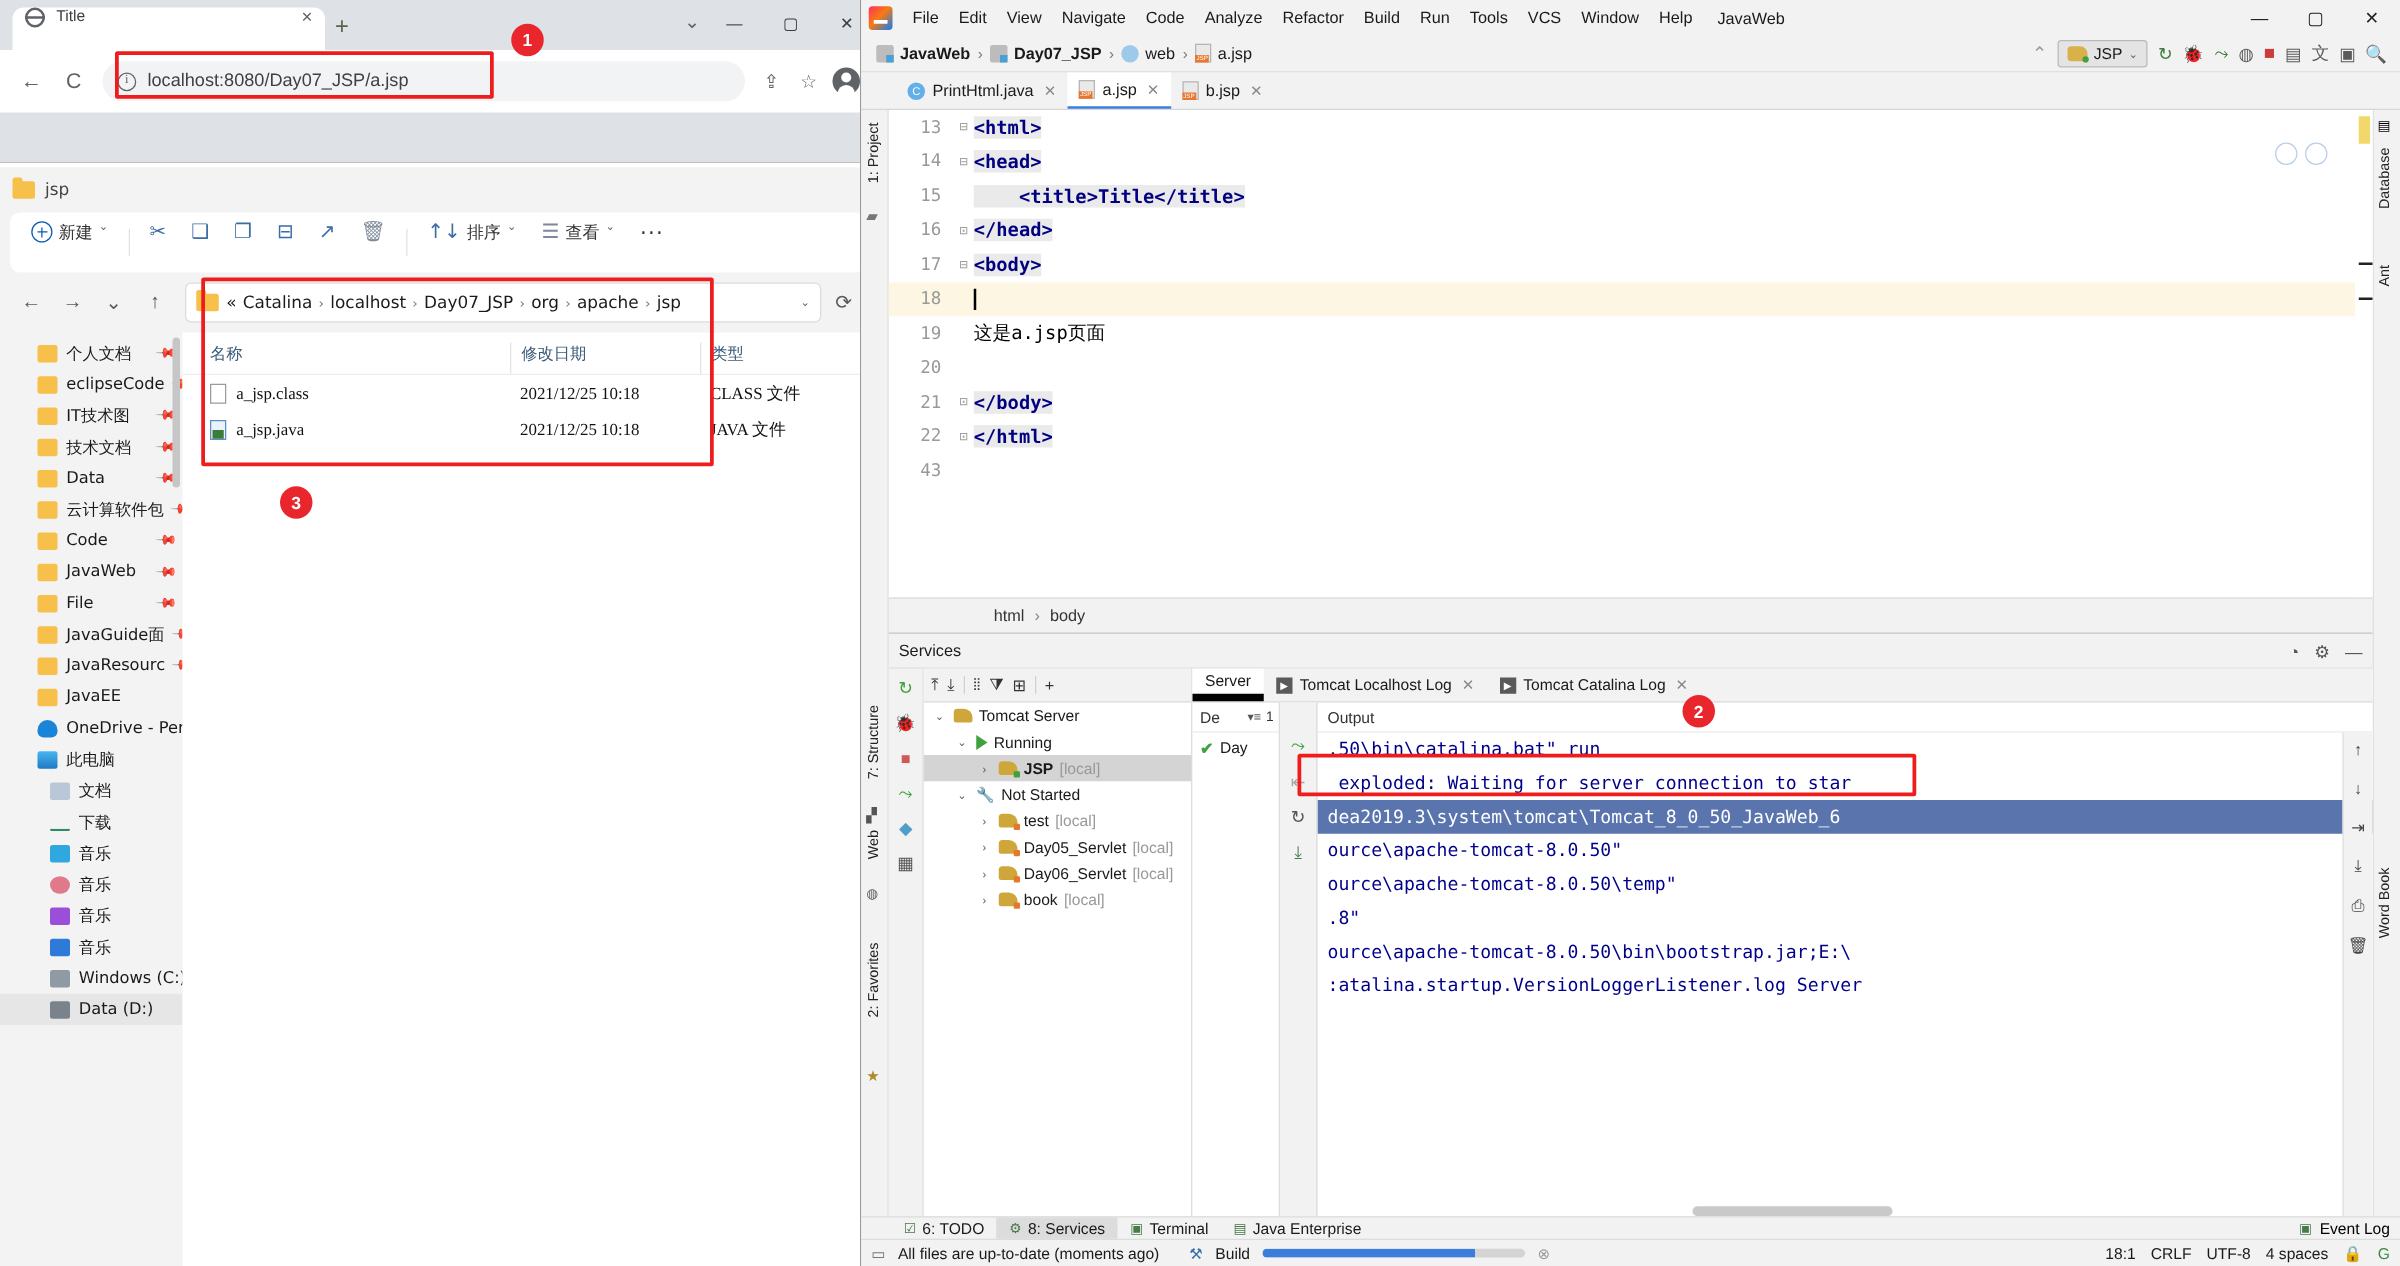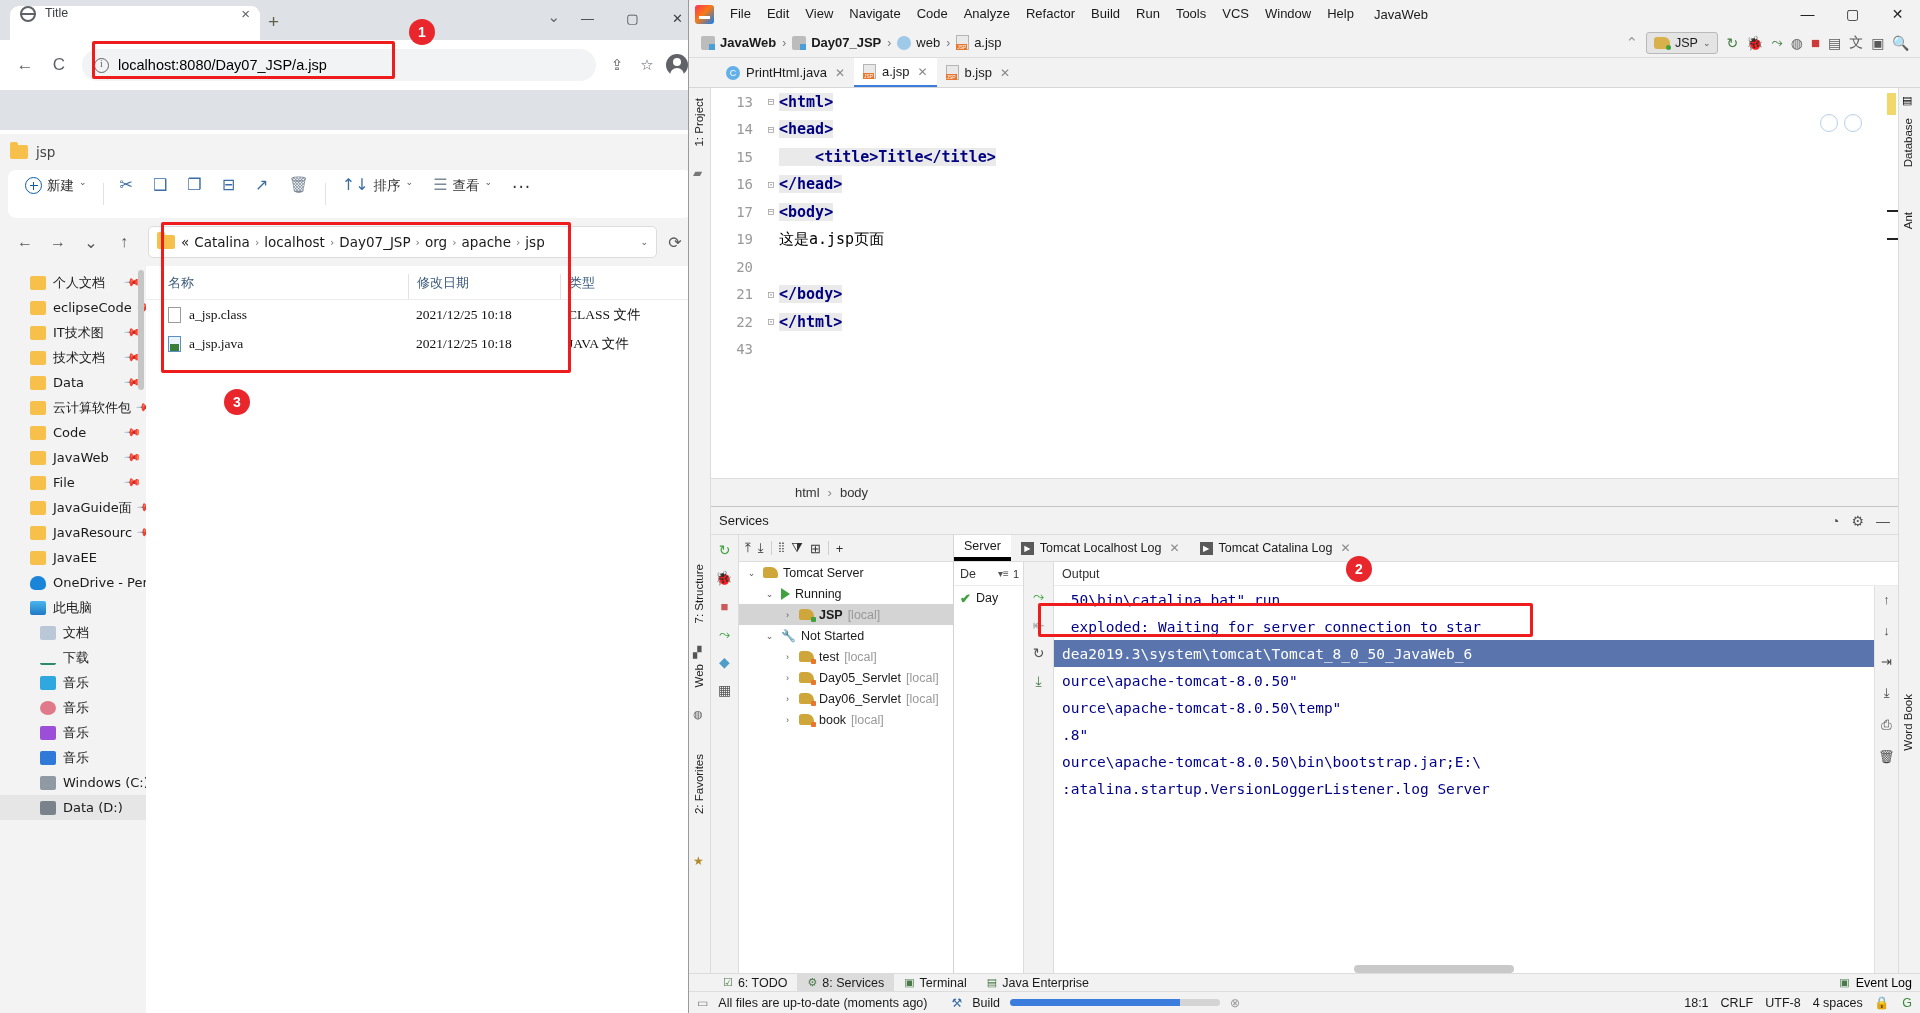--- a/index.html
+++ b/index.html
@@ -34,21 +34,21 @@
   .chrome-chevron { position:absolute; right:140px; top:8px; font-size:15px; color:#5f6368; }
 
   .chrome-toolbar { position:relative; height:50px; background:#fff; display:flex; align-items:center; padding:0 8px; }
   .nav-btn { width:34px; height:34px; display:flex; align-items:center; justify-content:center; font-size:17px; color:#5f6368; }
   .omnibox {
     flex:1; height:32px; background:#f1f3f4; border-radius:16px;
     display:flex; align-items:center; padding:0 12px; gap:9px; margin:0 6px;
   }
   .omni-icon { width:15px; height:15px; border:1.4px solid #5f6368; border-radius:50%; position:relative; flex:none; }
   .omni-icon:after { content:"i"; position:absolute; left:5px; top:-1px; font-size:10px; color:#5f6368; font-family:"Liberation Serif", serif;}
-  .omni-url { font-size:14.5px; color:#000000; white-space:nowrap; }
+  .omni-url { font-size:14.5px; color:#404040; white-space:nowrap; }
   .tb-icon { width:30px; height:30px; display:flex; align-items:center; justify-content:center; font-size:15px; color:#5f6368; }
   .avatar-ic { width:22px; height:22px; border-radius:50%; background:#5f6368; position:relative; }
   .avatar-ic:before { content:""; position:absolute; left:7px; top:4px; width:8px; height:8px; border-radius:50%; background:#fff; }
   .avatar-ic:after { content:""; position:absolute; left:4px; top:14px; width:14px; height:9px; border-radius:7px 7px 0 0; background:#fff; }
 
   .chrome-page { position:absolute; left:0; top:130px; width:700px; height:38px; background:#fff; }
   .page-text { position:absolute; left:8px; top:8px; font-size:15px; color:#000; font-family:"DejaVu Sans", sans-serif; }
 
   
   .explorer { position:absolute; left:0; top:134px; width:700px; height:879px; background:#f3f3f3; }
@@ -187,21 +187,21 @@
   .tomcat-ic.run:after { content:""; position:absolute; right:-2px; bottom:-2px; width:5px; height:5px; background:#3fa23f; border-radius:1px;}
   .tomcat-ic.stop:after { content:""; position:absolute; right:-2px; bottom:-2px; width:5px; height:5px; background:#e8762c; border-radius:1px;}
   .tri-green { width:0; height:0; border-left:9px solid #3fa23f; border-top:6px solid transparent; border-bottom:6px solid transparent; flex:none;}
   .wrench { font-size:12px; color:#3fa23f; }
   .local { color:#999; }
   .bold { font-weight:bold; }
 
   .sv-content { flex:1; position:relative; background:#fff; }
   .sv-tabs { height:27px; display:flex; align-items:stretch; background:#f2f2f2; border-bottom:1px solid #dcdcdc;}
   .sv-tab { display:flex; align-items:center; gap:6px; padding:0 10px; font-size:12.5px; color:#1a1a1a; }
-  .sv-tab.active { background:#fff; border-bottom:4px solid #000000; }
+  .sv-tab.active { background:#fff; border-bottom:6px solid #000000; }
   .play-sq { width:13px; height:13px; background:#5a5a5a; color:#fff; font-size:8px; display:flex; align-items:center; justify-content:center; flex:none;}
   .sv-sub { position:absolute; left:0; right:0; top:27px; bottom:0; display:flex; }
   .sv-de { width:70px; border-right:1px solid #dcdcdc; }
   .sv-de-h { height:24px; display:flex; align-items:center; padding-left:6px; font-size:12.5px; color:#333; gap:4px; border-bottom:1px solid #ececec;}
   .sv-de-row { height:24px; display:flex; align-items:center; gap:5px; padding-left:6px; font-size:12.5px; color:#1a1a1a;}
   .chk { color:#3fa23f; font-size:13px; font-weight:bold; }
   .sv-btns { width:30px; border-right:1px solid #dcdcdc; background:#f2f2f2; padding-top:26px; display:flex; flex-direction:column; align-items:center; gap:12px;}
   .sv-out { flex:1; position:relative; overflow:hidden; }
   .sv-out-h { height:24px; display:flex; align-items:center; padding-left:8px; font-size:12.5px; color:#333; border-bottom:1px solid #ececec;}
   .con-line { height:27px; display:flex; align-items:center; font-family:"DejaVu Sans Mono", monospace; font-size:14.5px; color:#00008b; padding-left:8px; white-space:pre; }
@@ -593,20 +593,26 @@
           </div>
           <div class="code-line">
             <span class="ln">16</span>
             <span class="fold">⊡</span>
             <span class="code-txt"><span class="bgq">&lt;/head&gt;</span></span>
           </div>
           <div class="code-line">
             <span class="ln">17</span>
             <span class="fold">⊟</span>
             <span class="code-txt"><span class="bgq">&lt;body&gt;</span></span>
+          </div>
+          <div class="code-line hl">
+            <span class="ln">18</span>
+            <span class="fold"></span>
+            <span class="code-txt"></span>
+            <span class="caret"></span>
           </div>
           <div class="code-line">
             <span class="ln">19</span>
             <span class="fold"></span>
             <span class="code-txt"><span class="plain">这是a.jsp页面</span></span>
           </div>
           <div class="code-line">
             <span class="ln">20</span>
             <span class="fold"></span>
             <span class="code-txt"></span>

